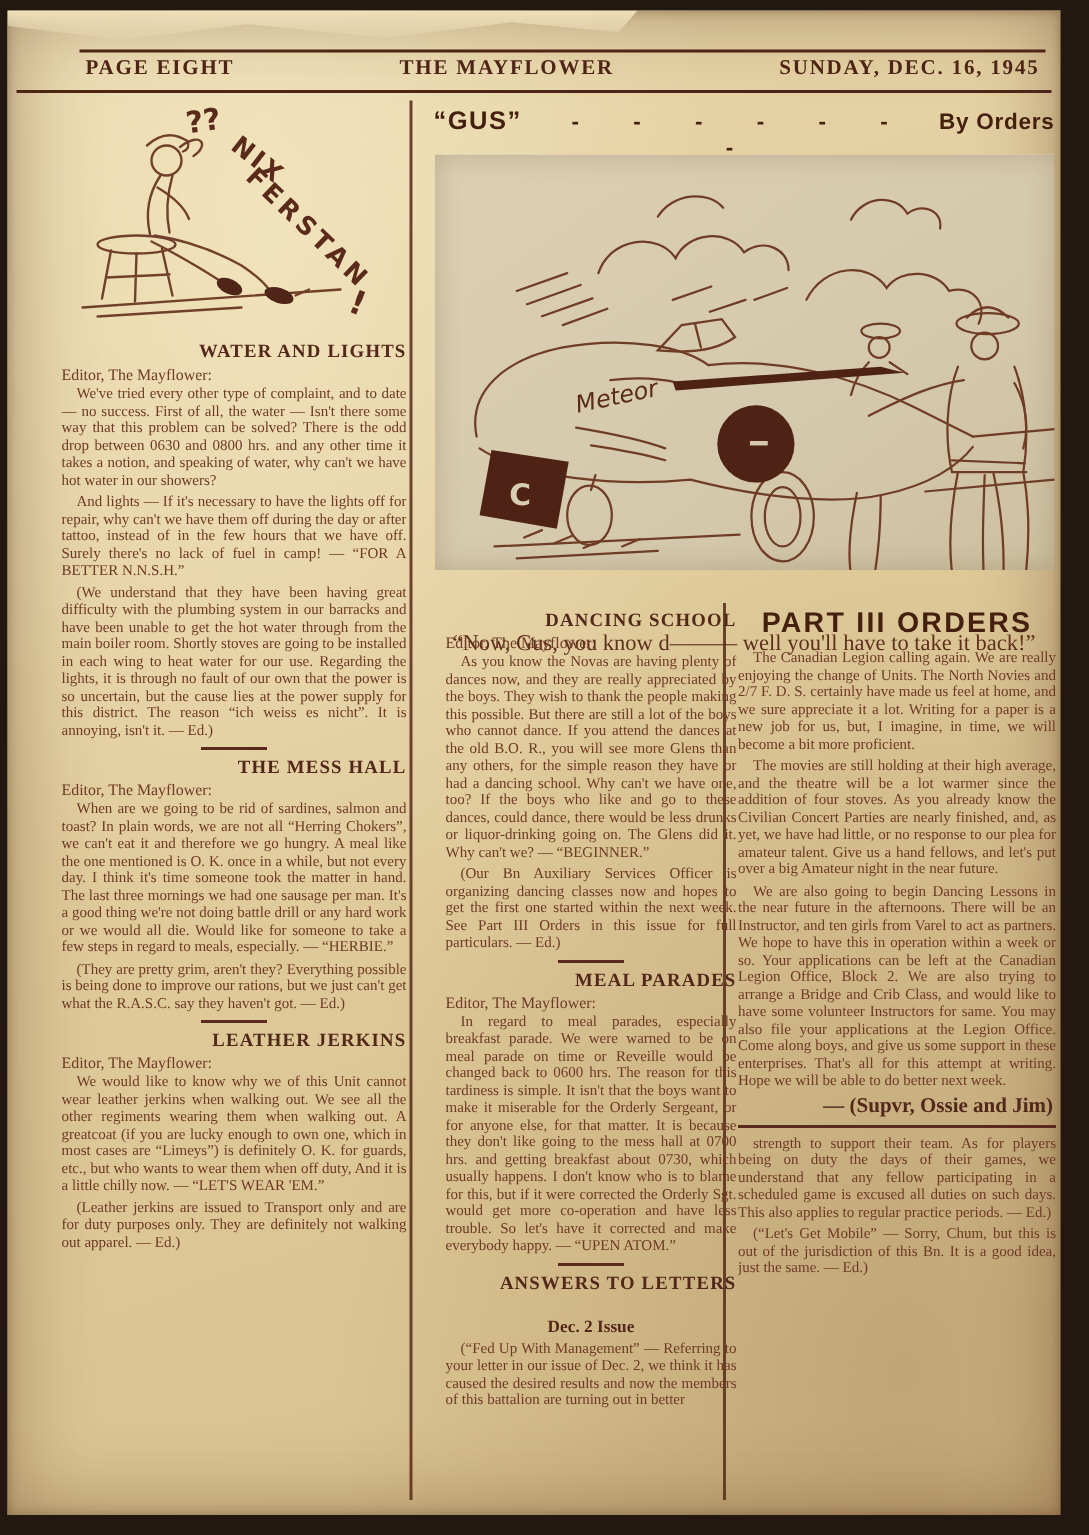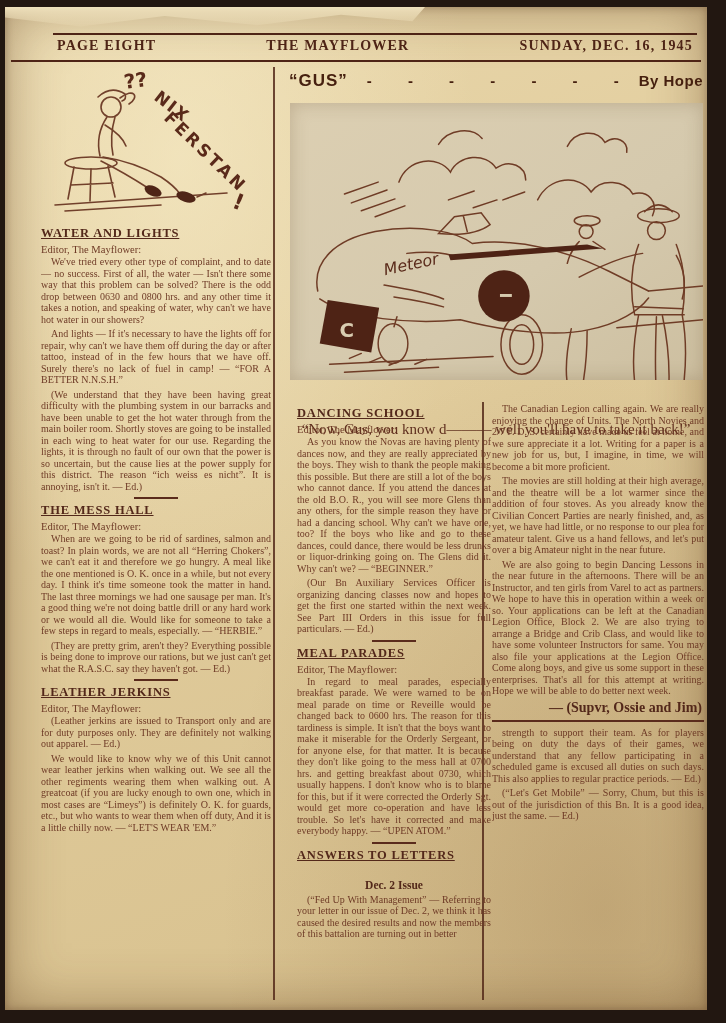--- a/index.html
+++ b/index.html
@@ -23,30 +23,30 @@
   .rule-top{position:absolute;left:48px;right:10px;top:26px;height:2px;background:#4e2416;}
   .rule-bottom{position:absolute;left:6px;right:6px;top:53px;height:2px;background:#4e2416;}
   .header-row{position:absolute;left:52px;right:14px;top:31px;display:flex;justify-content:space-between;align-items:baseline;
     font-family:"Liberation Serif",serif;font-size:14px;font-weight:bold;letter-spacing:1.2px;color:#4e2416;}
   
   .main-divider{position:absolute;left:268px;top:60px;bottom:10px;width:2px;background:rgba(85,42,26,.85);}
   .col-divider{position:absolute;left:477px;top:395px;bottom:10px;width:2px;background:rgba(85,42,26,.85);}
   
   .left-col{position:absolute;left:36px;top:60px;width:230px;bottom:10px;overflow:hidden;}
   
-  .article-title{font-size:12.5px;font-weight:bold;text-align:left;letter-spacing:.8px;color:#53281a;margin:3px 0 3px;text-decoration:underline;}
+  .article-title{font-size:12.5px;font-weight:bold;text-align:right;letter-spacing:.8px;color:#53281a;margin:3px 0 3px;}
   .article-subtitle{font-size:11.5px;font-weight:bold;text-align:center;color:#53281a;margin:16px 0 3px;}
   .salutation{font-size:10.6px;color:#6e3a26;margin:0 0 1px;}
   .body-text{font-size:10px;line-height:11.5px;color:#6e3a26;text-align:justify;margin:0 0 3px;text-indent:10px;}
   .section-rule{width:44px;height:2px;background:#5a2b1c;margin:5px auto 4px;}
   .full-rule{height:2px;background:#5a2b1c;margin:4px 0 5px;}
   .signature{font-size:14px;font-weight:bold;color:#53281a;text-align:right;margin:1px 2px 3px 0;}
   
   .gus-header{position:absolute;left:284px;top:64px;width:414px;display:flex;align-items:baseline;
-    font-family:"Liberation Sans",sans-serif;font-weight:bold;color:#46200f;}
+    font-family:"Liberation Sans",sans-serif;font-weight:bold;color:#46200f;gap:20px;}
   .gus-title{font-size:17px;letter-spacing:1px;}
   .gus-dashes{flex:1;text-align:center;font-size:15px;word-spacing:30px;letter-spacing:1px;padding:0 8px;}
   .gus-byline{font-size:15px;letter-spacing:.5px;}
   .gus-panel{position:absolute;left:285px;top:96px;width:413px;height:277px;
     background:linear-gradient(145deg,#dccfb2 0%, #d5c9ad 60%, #cdbfa0 100%);
     box-shadow: inset 0 0 18px rgba(100,70,40,.25);}
   .gus-caption{position:absolute;left:284px;top:378px;width:414px;text-align:center;
     font-size:15px;color:#5f2f1e;margin-top:36px;}
   
   .mid-col{position:absolute;left:292px;top:396px;width:194px;bottom:10px;overflow:hidden;}
@@ -122,29 +122,29 @@
       <div class="salutation">Editor, The Mayflower:</div>
       <p class="body-text">When are we going to be rid of sardines, salmon and toast?  In plain words, we are not all “Herring Chokers”, we can't eat it and therefore we go hungry.  A meal like the one mentioned is O. K. once in a while, but not every day.  I think it's time someone took the matter in hand.  The last three mornings we had one sausage per man.  It's a good thing we're not doing battle drill or any hard work or we would all die.  Would like for someone to take a few steps in regard to meals, especially. — “HERBIE.”</p>
       <p class="body-text">(They are pretty grim, aren't they?  Everything possible is being done to improve our rations, but we just can't get what the R.A.S.C. say they haven't got. — Ed.)</p>
     </div>
     <div class="section-rule"></div>
 
     
     <div>
       <div class="article-title">LEATHER JERKINS</div>
       <div class="salutation">Editor, The Mayflower:</div>
+      <p class="body-text">We would like to know why we of this Unit cannot wear leather jerkins when walking out.  We see all the other regiments wearing them when walking out. A greatcoat (if you are lucky enough to own one, which in most cases are “Limeys”) is definitely O. K. for guards, etc., but who wants to wear them when off duty, And it is a little chilly now. — “LET'S WEAR 'EM.”</p>
       <p class="body-text">(Leather jerkins are issued to Transport only and are for duty purposes only.  They are definitely not walking out apparel.  —  Ed.)</p>
-      <p class="body-text">We would like to know why we of this Unit cannot wear leather jerkins when walking out.  We see all the other regiments wearing them when walking out. A greatcoat (if you are lucky enough to own one, which in most cases are “Limeys”) is definitely O. K. for guards, etc., but who wants to wear them when off duty, And it is a little chilly now. — “LET'S WEAR 'EM.”</p>
     </div>
   </div>
 
   <div class="gus-header">
     <span class="gus-title">“GUS”</span>
     <span class="gus-dashes">- - - - - - -</span>
-    <span class="gus-byline">By Hope</span>
+    <span class="gus-byline">By Orders</span>
   </div>
 
   <div class="gus-panel">
     <svg width="413" height="277" viewBox="0 0 417 276">
       <g stroke="#6f3c26" stroke-width="1.5" fill="none" stroke-linecap="round">
 
         <path d="M110,78 c8,-24 40,-28 52,-10 c8,-18 36,-20 46,-4 c14,-10 30,-2 30,12"></path>
         <path d="M250,96 c12,-24 42,-26 54,-8 c10,-14 34,-12 42,2 c16,-4 26,8 20,22"></path>
         <path d="M280,42 c8,-16 30,-18 38,-4 c10,-8 24,-2 22,10"></path>
         <path d="M150,40 c10,-16 34,-18 44,-6"></path>
@@ -222,20 +222,21 @@
 
     <div>
       <div class="article-title">ANSWERS TO LETTERS</div>
       <div class="article-subtitle">Dec. 2 Issue</div>
       <p class="body-text">(“Fed Up With Management” — Referring to your letter in our issue of Dec. 2, we think it has caused the desired results and now the members of this battalion are turning out in better</p>
     </div>
   </div>
 
   <div class="right-col">
     <div>
+      <div class="part3-title">PART III ORDERS</div>
       <p class="body-text">The Canadian Legion calling again. We are really enjoying the change of Units. The North Novies and 2/7 F. D. S. certainly have made us feel at home, and we sure appreciate it a lot.  Writing for a paper is a new job for us, but, I imagine, in time, we will become a bit more proficient.</p>
       <p class="body-text">The movies are still holding at their high average, and the theatre will be a lot warmer since the addition of four stoves.  As you already know the Civilian Concert Parties are nearly finished, and, as yet, we have had little, or no response to our plea for amateur talent. Give us a hand fellows, and let's put over a big Amateur night in the near future.</p>
       <p class="body-text">We are also going to begin Dancing Lessons in the near future in the afternoons.  There will be an Instructor, and ten girls from Varel to act as partners. We hope to have this in operation within a week or so.  Your applications can be left at the Canadian Legion Office, Block 2.  We are also trying to arrange a Bridge and Crib Class, and would like to have some volunteer Instructors for same.  You may also file your applications at the Legion Office.  Come along boys, and give us some support in these enterprises.  That's all for this attempt at writing.  Hope we will be able to do better next week.</p>
       <div class="signature">— (Supvr, Ossie and Jim)</div>
       <div class="full-rule"></div>
       <p class="body-text">strength to support their team.  As for players being on duty the days of their games, we understand that any fellow participating in a scheduled game is excused all duties on such days.  This also applies to regular practice periods. — Ed.)</p>
       <p class="body-text">(“Let's Get Mobile” — Sorry, Chum, but this is out of the jurisdiction of this Bn. It is a good idea, just the same. — Ed.)</p>
     </div>
   </div>
 </div>

